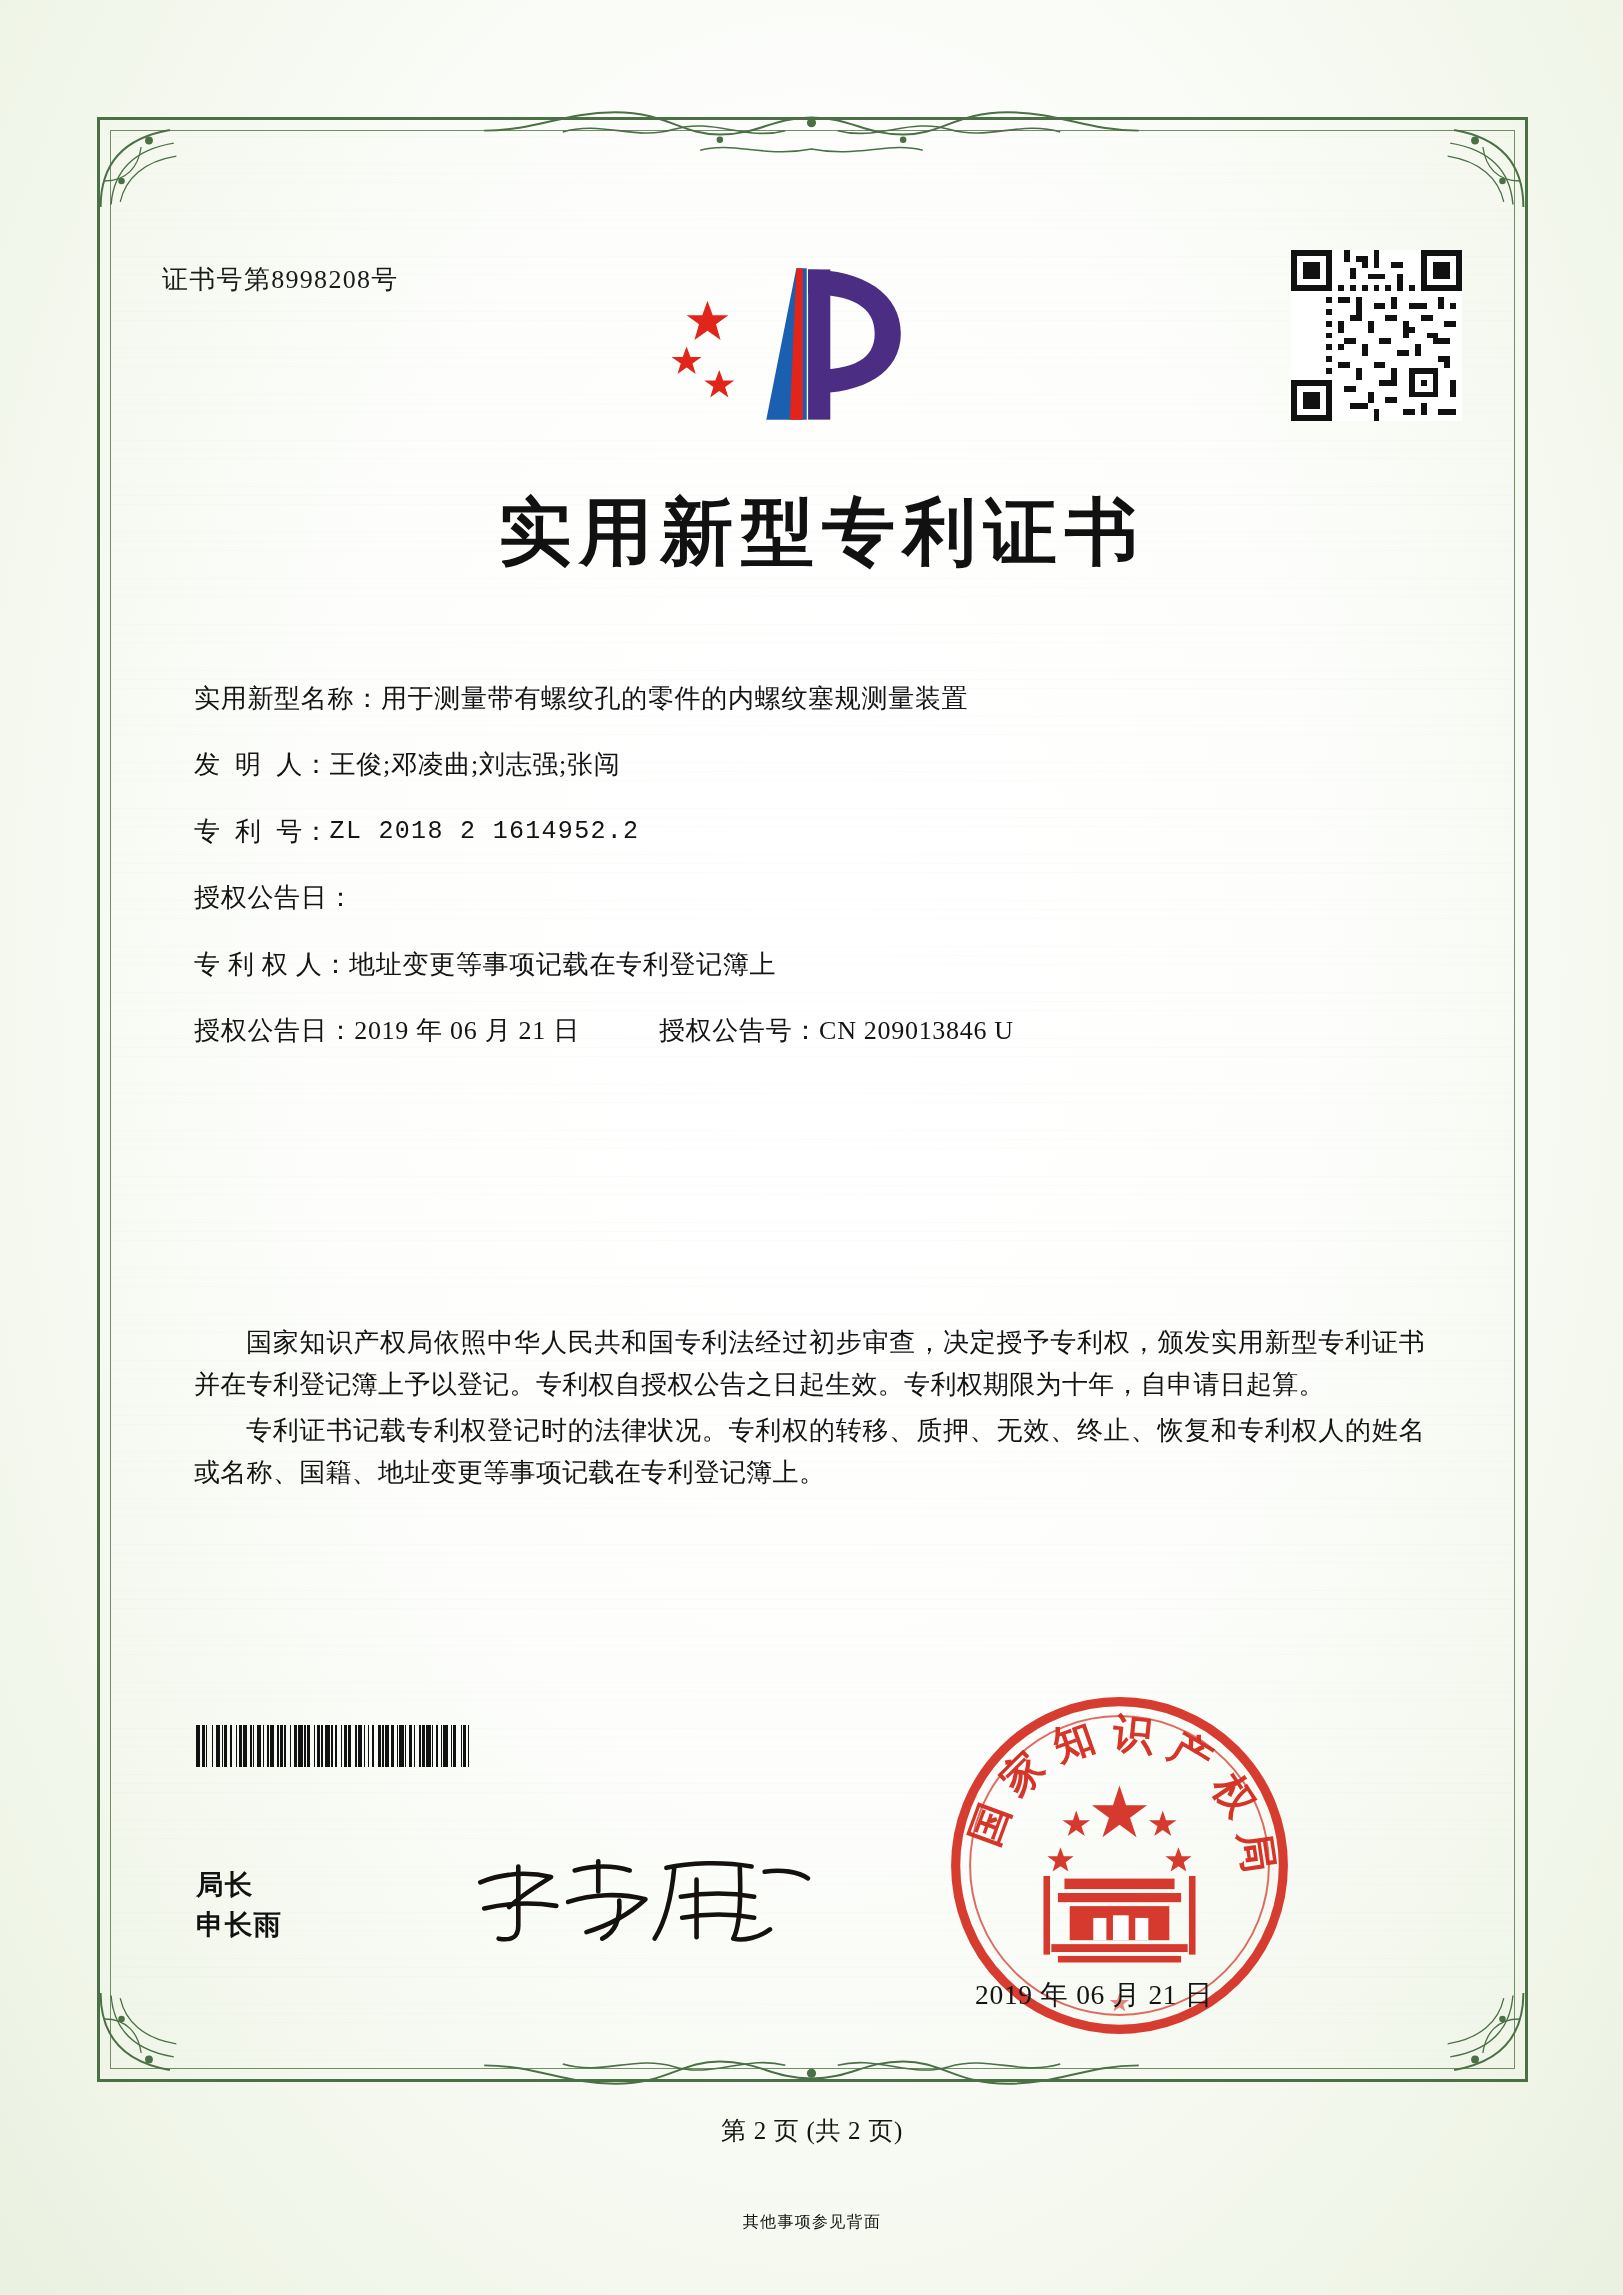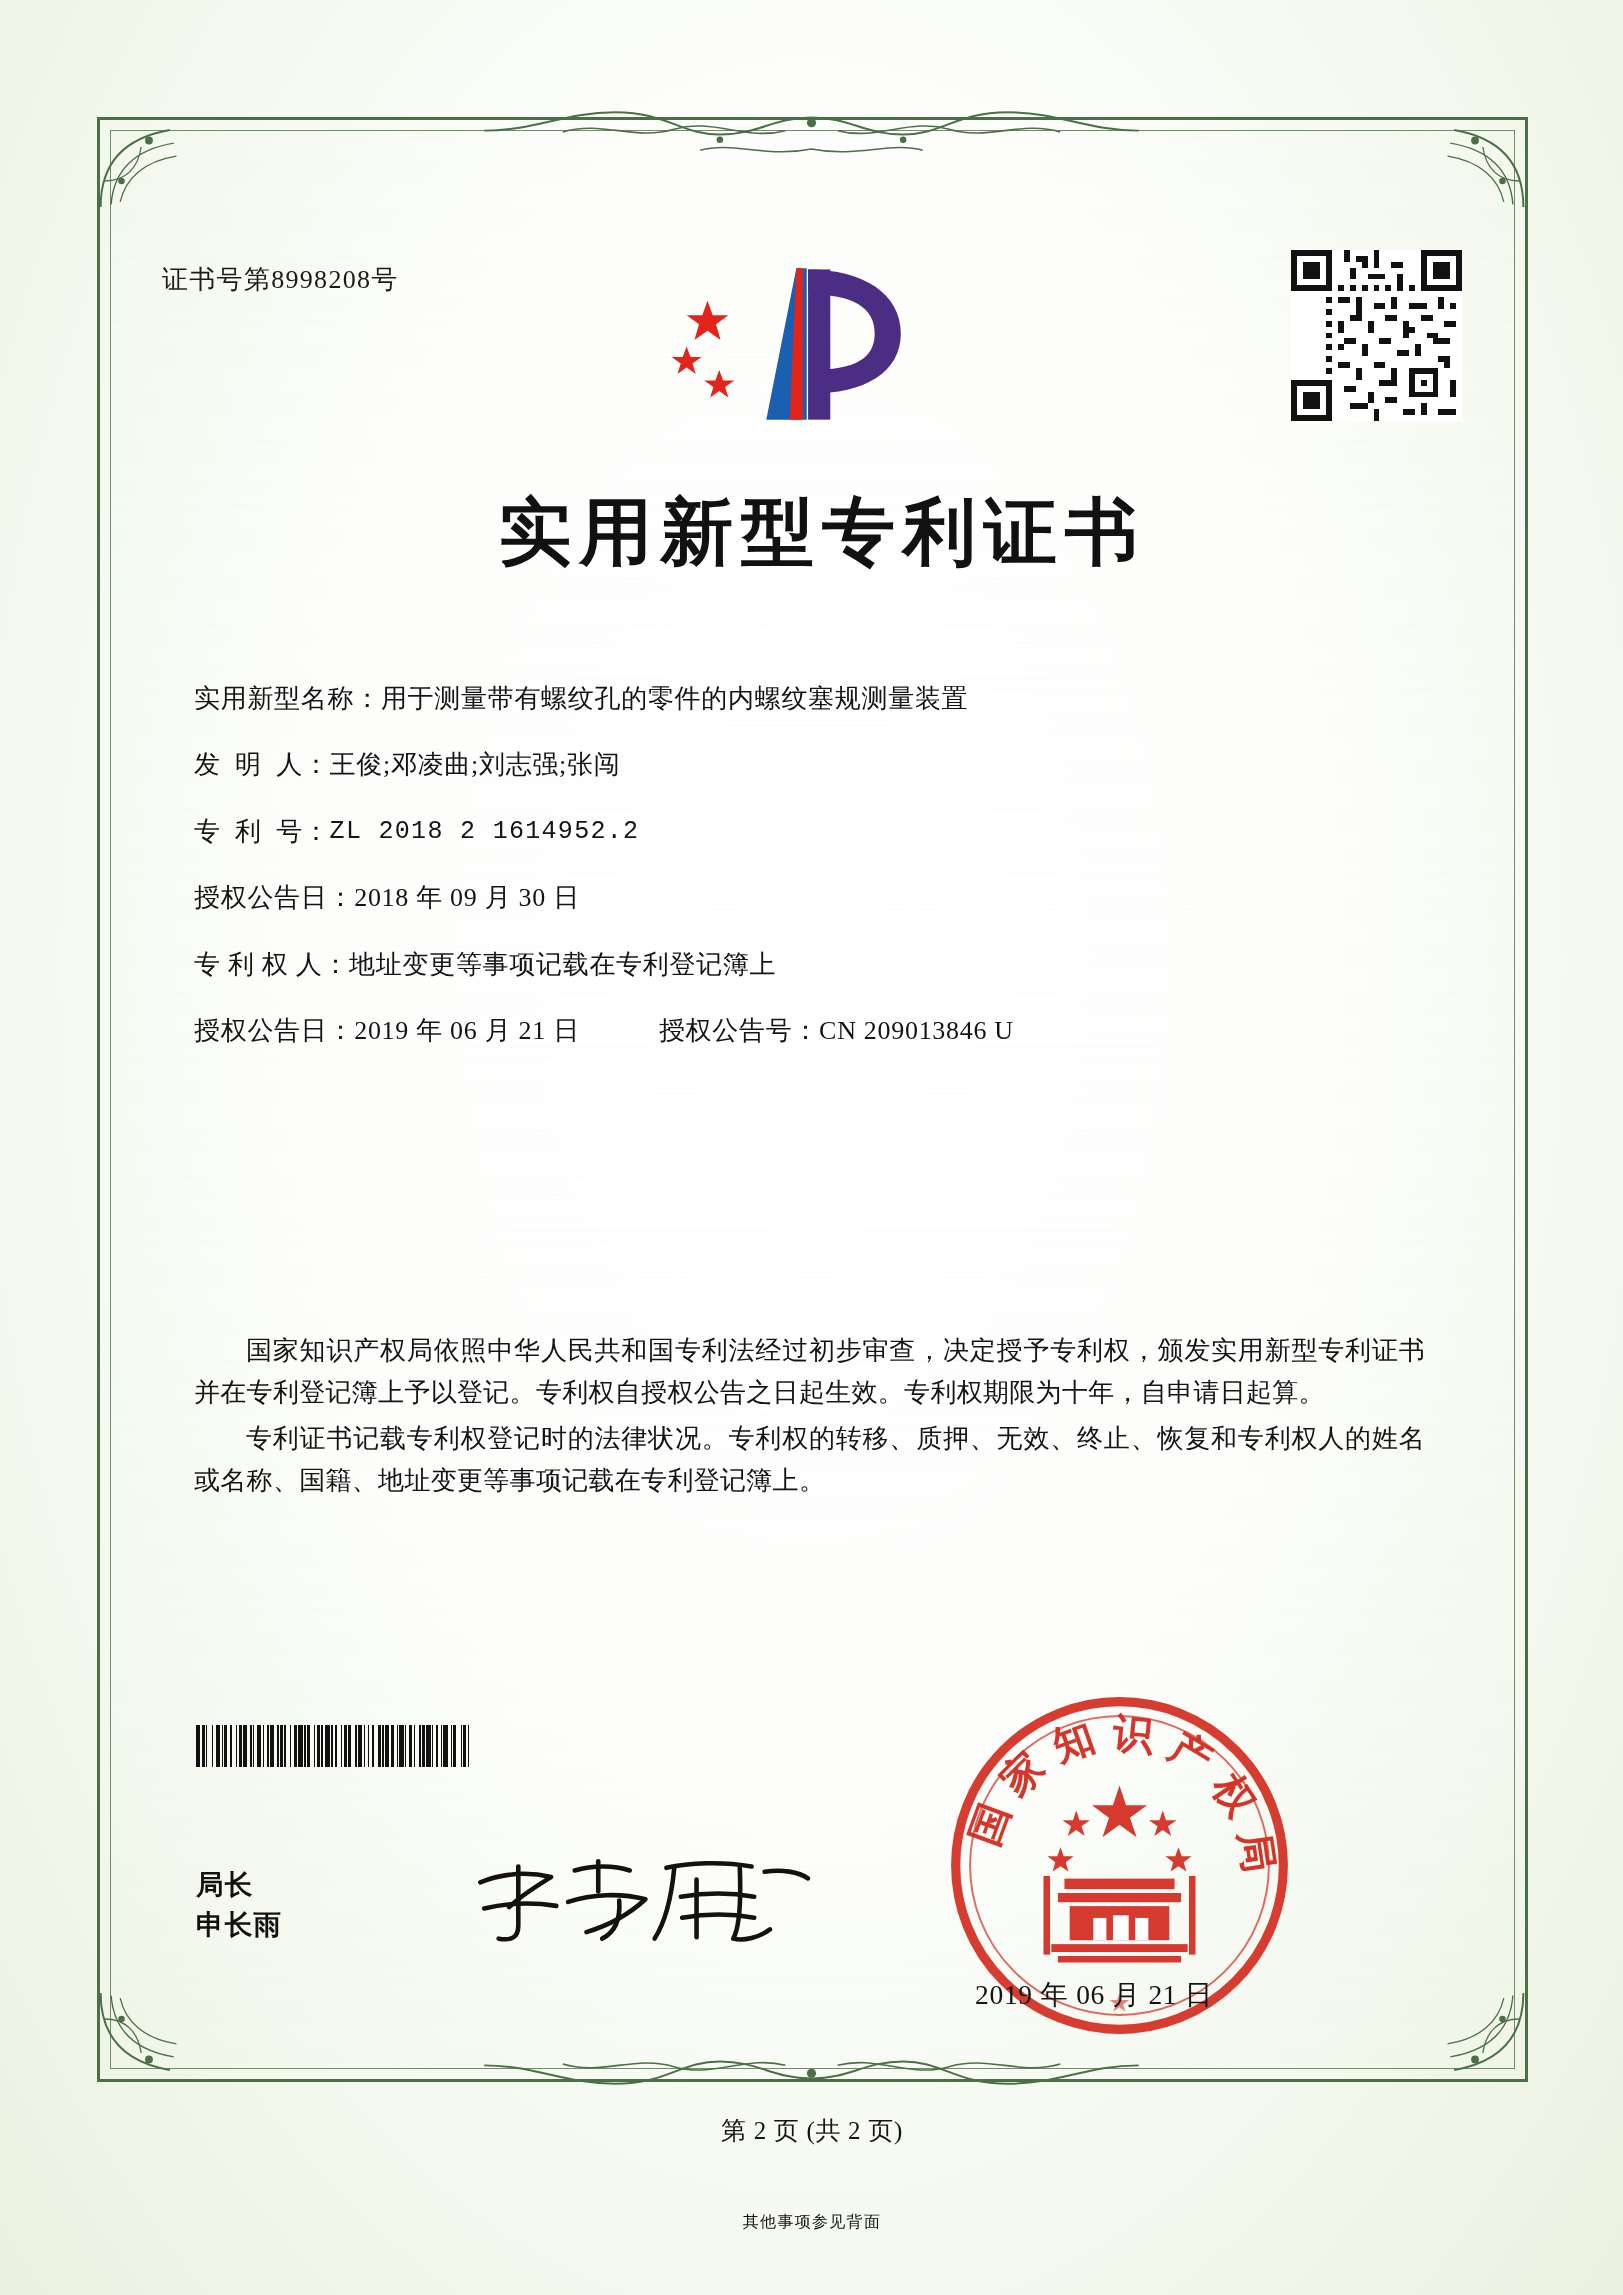--- a/index.html
+++ b/index.html
@@ -140,21 +140,20 @@
 
   
   .paragraphs {
     position: absolute;
     left: 194px; top: 1322px;
     width: 1231px;
     font-size: 26px;
     line-height: 1.62;
     color: #141414;
     text-align: justify;
-    margin-top: 8px;
   }
   .paragraphs p {
     margin: 0 0 3.9px 0;
     text-indent: 52px;
     letter-spacing: 0.3px;
   }
 
   
   .barcode {
     position: absolute;
@@ -443,21 +442,20 @@
       <span class="field-value">王俊;邓凌曲;刘志强;张闯</span>
     </div>
 
     <div class="field-row">
       <span class="field-label">专  利  号：</span>
       <span class="field-value mono">ZL 2018 2 1614952.2</span>
     </div>
 
     <div class="field-row">
       <span class="field-label">授权公告日：</span>
-      <span class="field-value">2018 年 09 月 30 日</span>
     </div>
 
     <div class="field-row">
       <span class="field-label">专 利 权 人：</span>
       <span class="field-value">地址变更等事项记载在专利登记簿上</span>
     </div>
 
 
     <div class="field-row split">
       <span class="field-label">授权公告日：</span>

